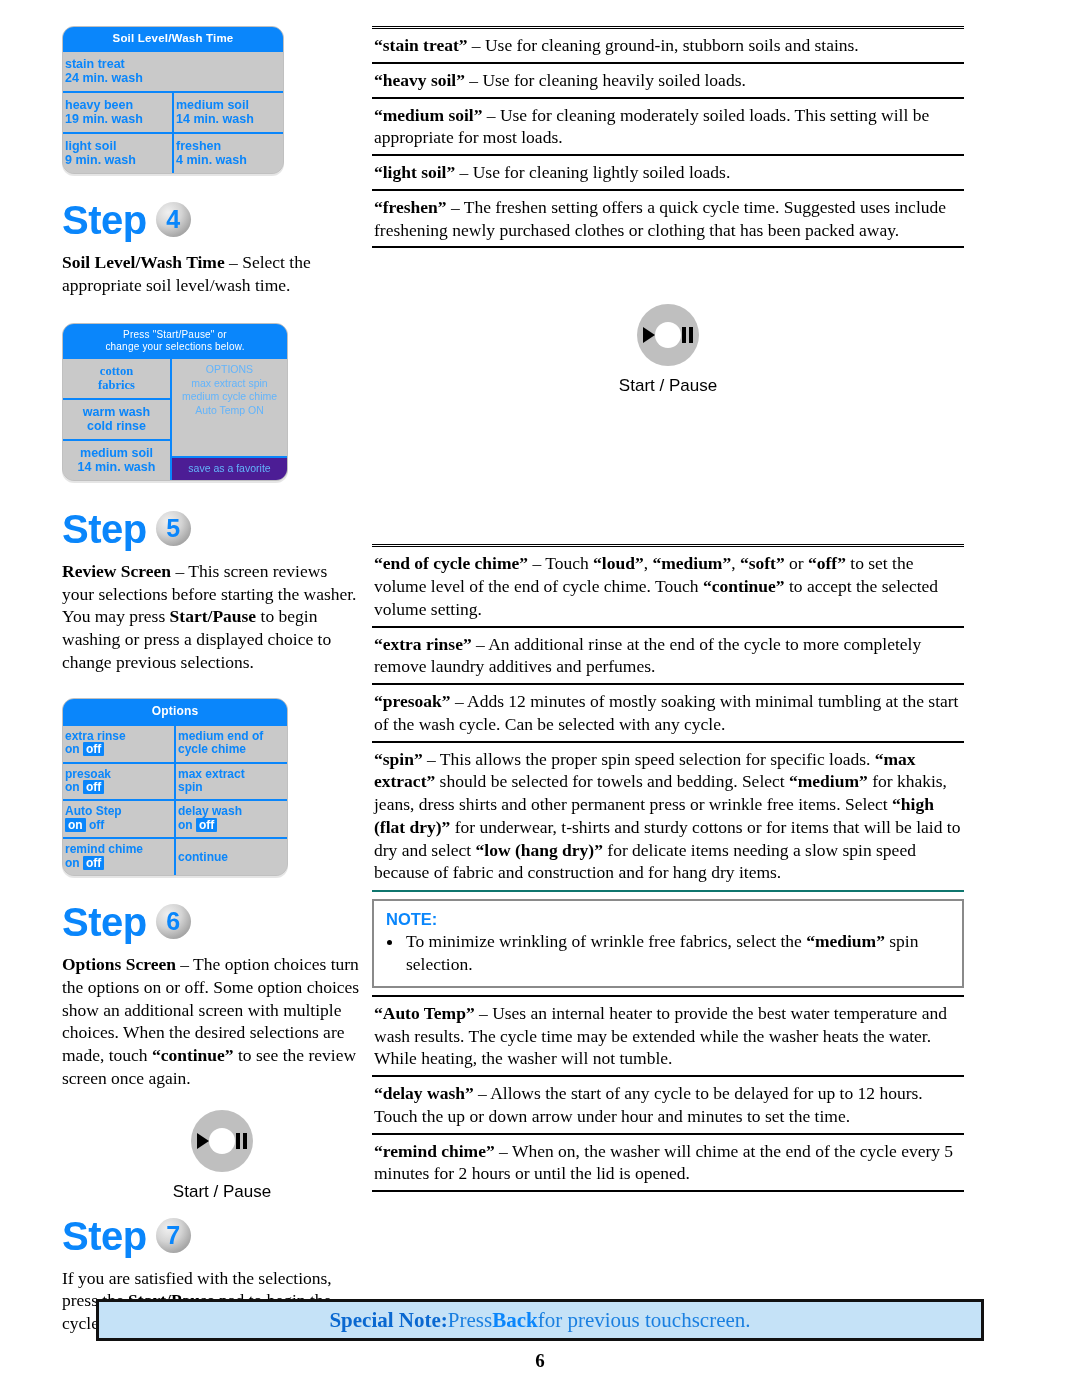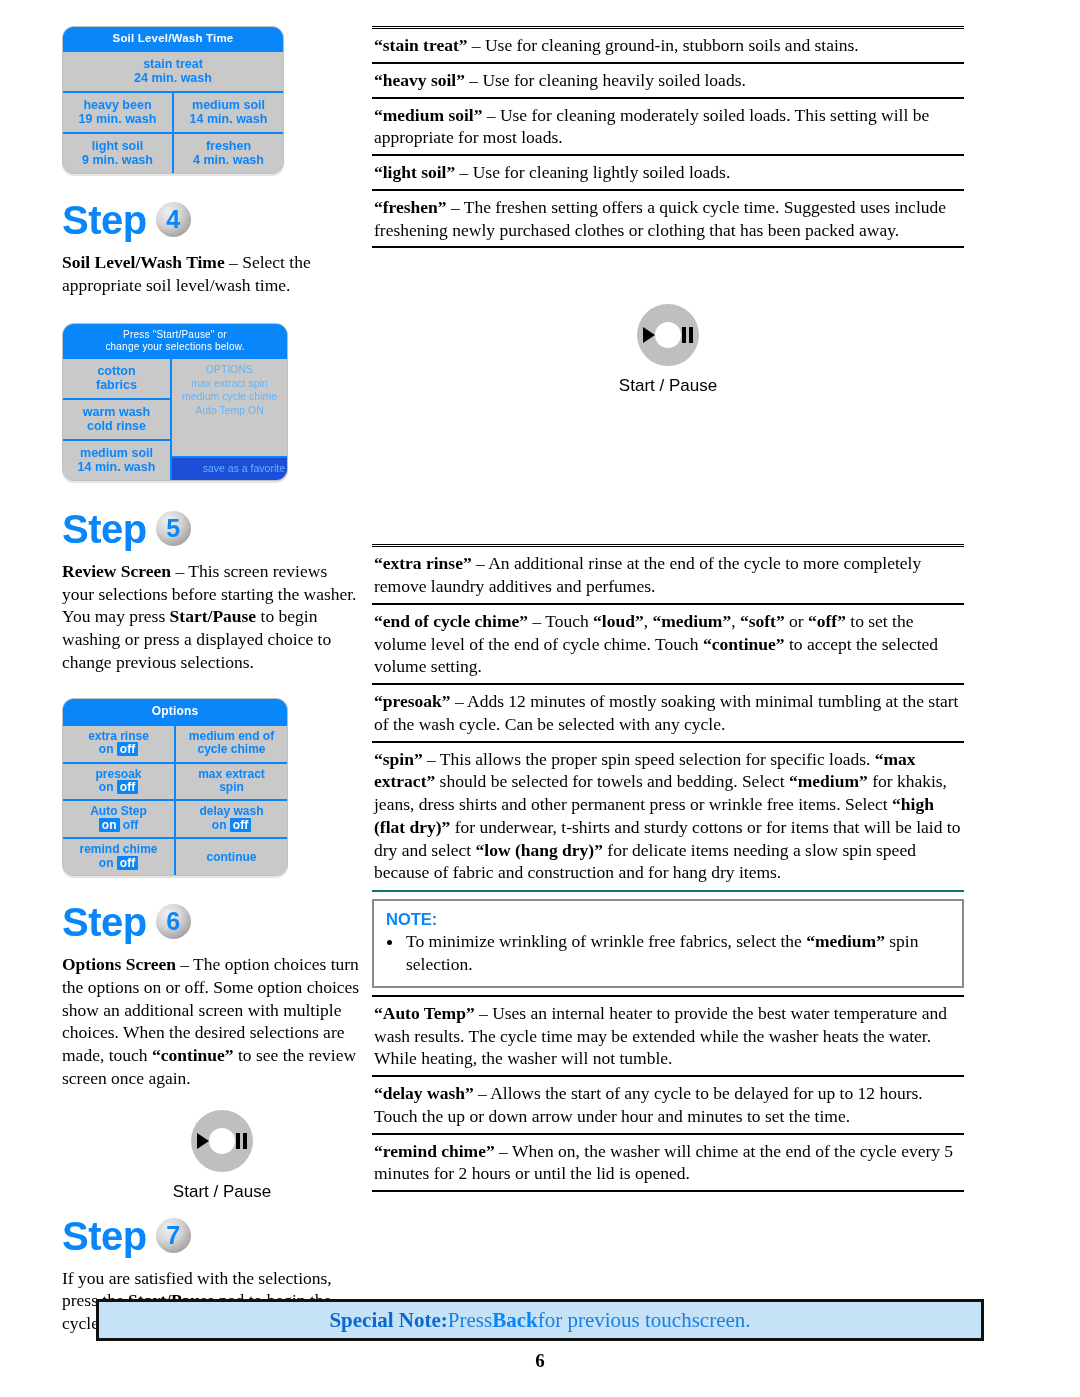--- a/index.html
+++ b/index.html
@@ -32,21 +32,21 @@
     font-weight:bold;
     text-align:center;
     letter-spacing:.2px;
   }
   .lcd-row { display:flex; }
   .lcd-cell {
     flex:1;
     background:#c9c9c9;
     color:#0a86fb;
     font-weight:bold;
-    text-align:center;
+    text-align:left;
     line-height:1.12;
     border-top:2px solid #0a86fb;
     padding:3px 2px 4px 2px;
   }
   .lcd-cell + .lcd-cell { border-left:2px solid #0a86fb; }
 
   
   #panel-soil { width:222px; }
   #panel-soil .lcd-head { font-size:11.5px; padding:5px 0 6px; }
   #panel-soil .lcd-cell { font-size:12.5px; padding:5px 2px 6px; }
@@ -55,28 +55,28 @@
   #panel-review { width:226px; }
   #panel-review .lcd-head { font-size:10px; padding:5px 4px 6px; font-weight:normal; line-height:1.22; }
   #panel-review .split { display:flex; }
   #panel-review .left-col { width:107px; }
   #panel-review .right-col { flex:1; display:flex; flex-direction:column; border-left:2px solid #0a86fb; }
   #panel-review .rcell {
     color:#0a86fb; font-weight:bold; font-size:12.5px; text-align:center;
     line-height:1.12; border-top:2px solid #0a86fb; padding:5px 2px 6px;
     background:#c9c9c9;
   }
-  #panel-review .rcell:first-child { border-top:none; }
+  #panel-review .rcell:first-child { border-top:none;font-family:Liberation Serif, serif; }
   #panel-review .opt-block {
     flex:1; color:#63b4fb; font-size:10.5px; text-align:center; line-height:1.3;
     padding:4px 2px 6px; background:#c9c9c9;
   }
   #panel-review .fav {
-    color:#63b4fb; font-size:10.5px; text-align:right; padding:4px 2px 6px;
-    border-top:2px solid #0a86fb; background:#1d4ed8;
+    color:#63b4fb; font-size:10.5px; text-align:center; padding:4px 2px 6px;
+    border-top:2px solid #0a86fb; background:#4c1d95;
   }
 
   
   #panel-options { width:226px; }
   #panel-options .lcd-head { font-size:12px; padding:5px 0 6px; }
   #panel-options .lcd-cell { font-size:12px; padding:4px 2px 5px; }
   .onoff { display:inline-block; }
   .hl { background:#0a86fb; color:#ffffff; padding:0 3px; border-radius:1px; }
 
   
@@ -363,25 +363,25 @@
         <span class="pause">
             <i></i>
             <i></i>
           </span>
       </div>
       <div class="dial-label">Start / Pause</div>
     </div>
 
     <div class="deflist" style="margin-top:148px;">
       <div class="def">
+        <b>“end of cycle chime”</b><span> – Touch </span><b>“loud”</b><span>, </span><b>“medium”</b><span>, </span><b>“soft”</b><span> or </span><b>“off”</b><span> to set the volume level of the end of cycle chime. Touch </span><b>“continue”</b><span> to accept the selected volume setting.</span>
+      </div>
+
+      <div class="def">
         <b>“extra rinse”</b><span> – An additional rinse at the end of the cycle to more completely remove laundry additives and perfumes.</span>
-      </div>
-
-      <div class="def">
-        <b>“end of cycle chime”</b><span> – Touch </span><b>“loud”</b><span>, </span><b>“medium”</b><span>, </span><b>“soft”</b><span> or </span><b>“off”</b><span> to set the volume level of the end of cycle chime. Touch </span><b>“continue”</b><span> to accept the selected volume setting.</span>
       </div>
 
       <div class="def">
         <b>“presoak”</b><span> – Adds 12 minutes of mostly soaking with minimal tumbling at the start of the wash cycle.  Can be selected with any cycle.</span>
       </div>
 
       <div class="def" style="box-shadow:none;border-bottom:2px solid #0f766e;">
         <b>“spin”</b><span> – This allows the proper spin speed selection for specific loads.  </span><b>“max extract”</b><span> should be selected for towels and bedding.  Select </span><b>“medium”</b><span> for khakis, jeans, dress shirts and other permanent press or wrinkle free items. Select </span><b>“high (flat dry)”</b><span> for underwear, t-shirts and sturdy cottons or for items that will be laid to dry and select </span><b>“low (hang dry)”</b><span> for delicate items needing a slow spin speed because of fabric and construction and for hang dry items.</span>
       </div>
 

